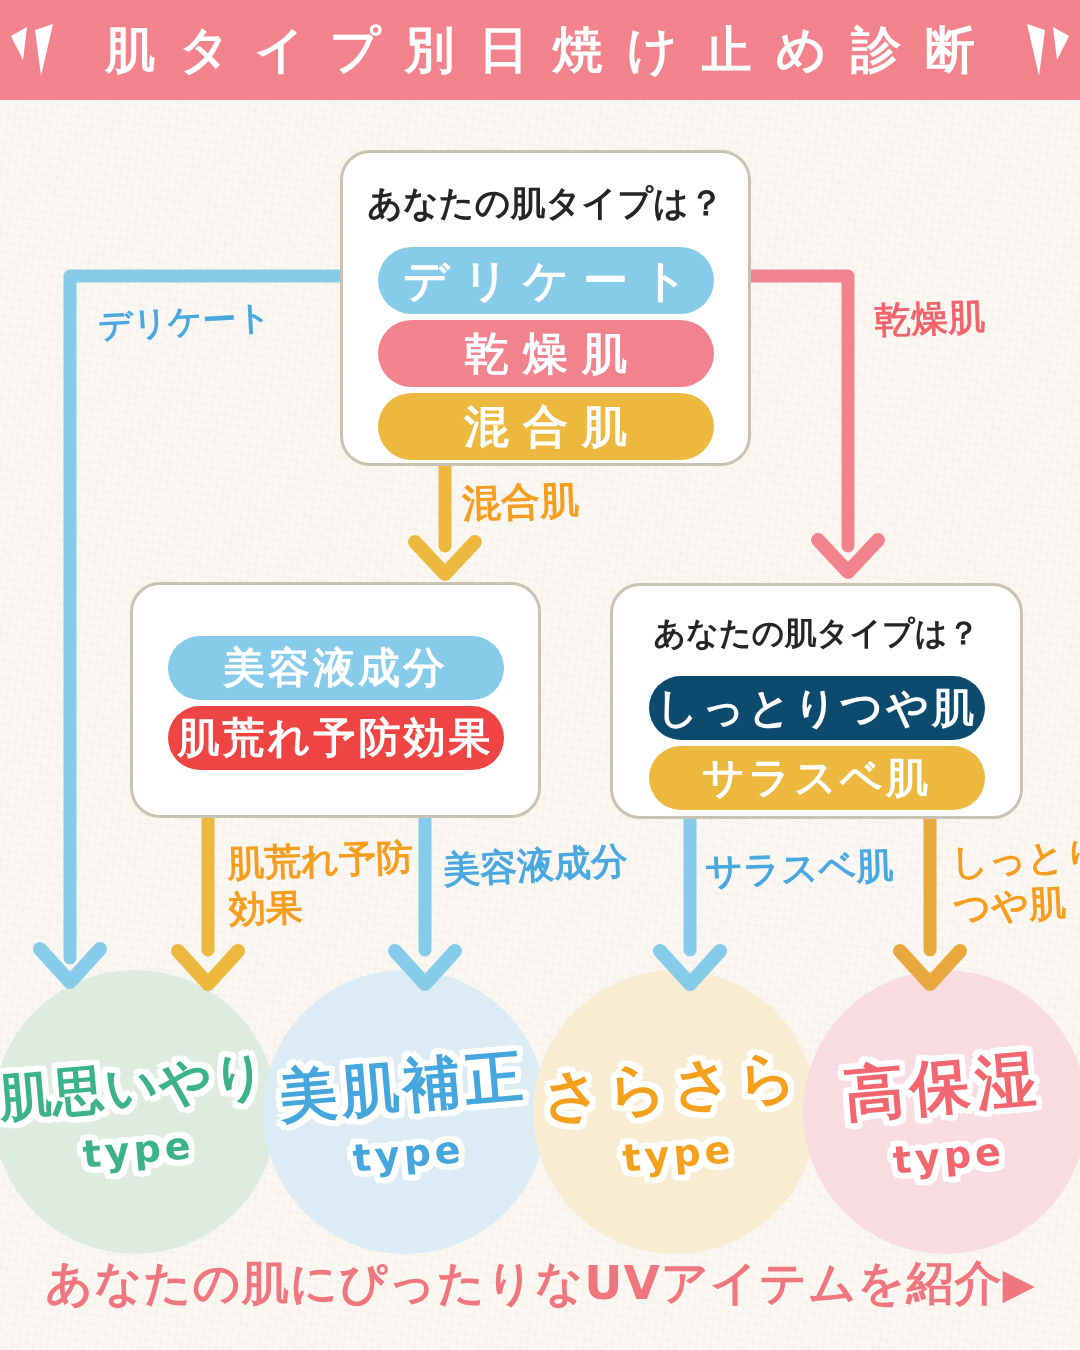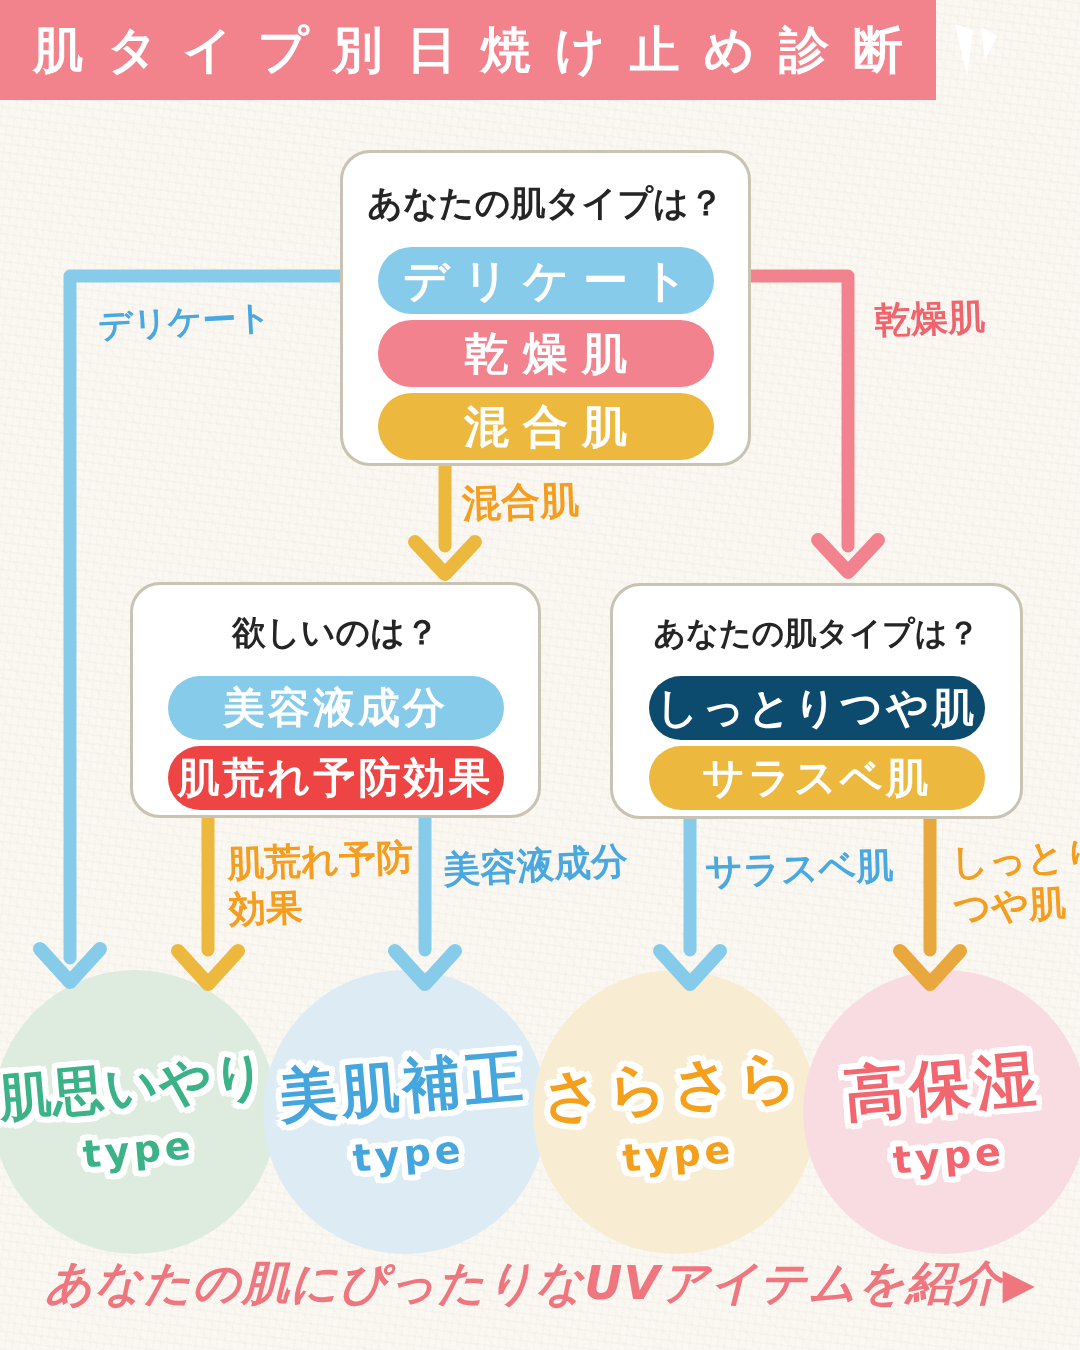--- a/index.html
+++ b/index.html
@@ -7,21 +7,21 @@
   .page{
     position:relative;width:1080px;height:1350px;overflow:hidden;
     background-color:#fbf8f3;
     background-image:
       repeating-linear-gradient(7deg, rgba(198,190,178,.07) 0 2px, transparent 2px 9px),
       repeating-linear-gradient(97deg, rgba(198,190,178,.05) 0 2px, transparent 2px 7px),
       repeating-linear-gradient(52deg, rgba(220,214,204,.06) 0 3px, transparent 3px 13px);
   }
   
   .banner{
-    position:absolute;left:0;top:0;width:936px;height:100px;
+    position:absolute;left:0;top:0;width:1080px;height:100px;
     background:#f2828c;display:flex;align-items:center;justify-content:center;gap:18px;
   }
   .banner h1{
     margin:0;color:#ffffff;font-size:50px;font-weight:bold;
     letter-spacing:24px;white-space:nowrap;text-indent:24px;
   }
   .emph{flex:0 0 auto;}
   
   .connectors{position:absolute;left:0;top:0;z-index:2;}
   
@@ -66,21 +66,21 @@
   }
   .c1 .result-name{font-size:52px;letter-spacing:1px;}
   .c2 .result-name{font-size:58px;letter-spacing:4px;}
   .c3 .result-name{font-size:58px;letter-spacing:6px;}
   .c4 .result-name{font-size:60px;letter-spacing:6px;}
   .result-type{font-size:38px;margin-top:6px;letter-spacing:4px;}
   
   .caption{
     position:absolute;z-index:4;left:0;top:1252px;width:1080px;
     display:flex;align-items:center;justify-content:center;
-    color:#ef767e;font-weight:bold;font-style:italic;
+    color:#ef767e;font-weight:bold;
   }
   .caption .caption-text{font-size:47px;letter-spacing:1px;white-space:nowrap;}
   .caption .tri{font-size:42px;line-height:1;}
 </style>
 </head>
 <body>
 
 <div class="page">
 
   <header class="banner">
@@ -152,21 +152,20 @@
   </svg>
 
   <section class="qcard" id="q1">
     <h2>あなたの肌タイプは？</h2>
     <div class="pill" style="background-color: rgb(135, 203, 234);">デリケート</div>
     <div class="pill" style="background-color: rgb(242, 131, 142);">乾燥肌</div>
     <div class="pill" style="background-color: rgb(236, 185, 62);">混合肌</div>
   </section>
 
   <section class="qcard" id="q2">
-    <h2>欲しいのは？</h2>
     <div class="pill" style="background-color: rgb(135, 203, 234);">美容液成分</div>
     <div class="pill" style="background-color: #ef4444;">肌荒れ予防効果</div>
   </section>
 
   <section class="qcard" id="q3">
     <h2>あなたの肌タイプは？</h2>
     <div class="pill" style="background-color: #0c4a6e;">しっとりつや肌</div>
     <div class="pill" style="background-color: rgb(236, 185, 62);">サラスベ肌</div>
   </section>
 

